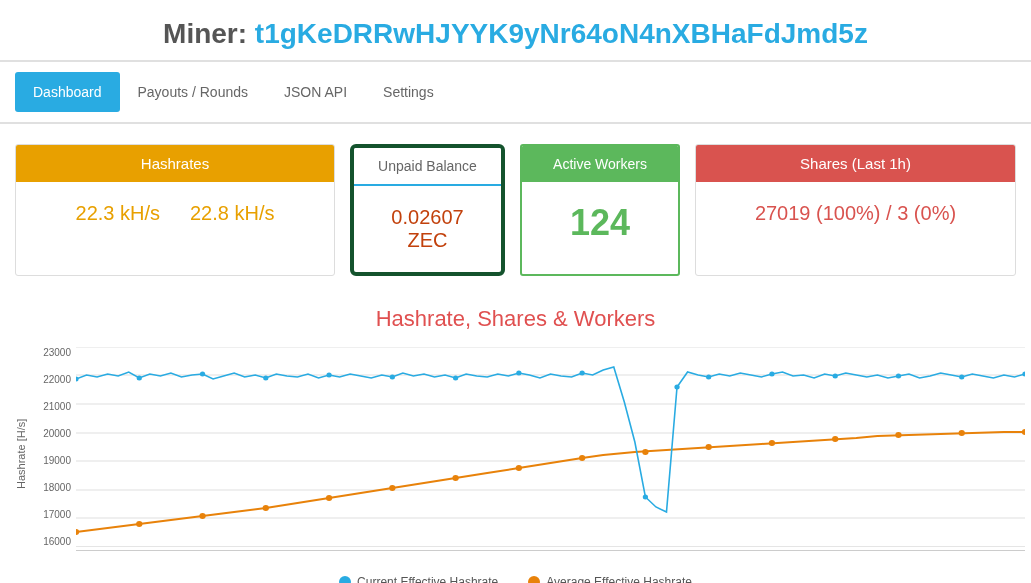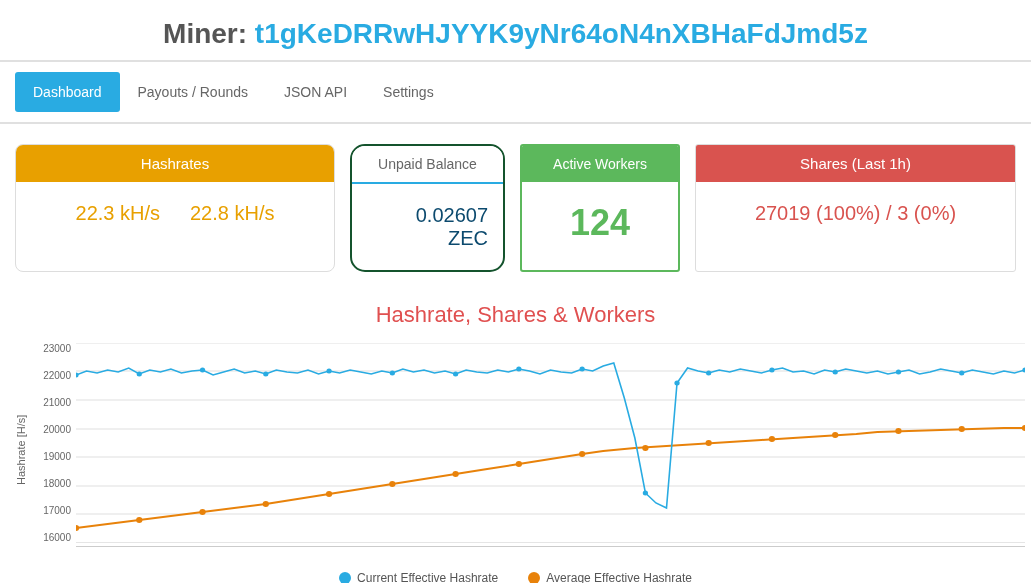--- a/index.html
+++ b/index.html
@@ -8,30 +8,30 @@
     .header { text-align: center; padding: 18px 0 10px; border-bottom: 2px solid #e0e0e0; }
     .header-title { font-size: 28px; color: #555; }
     .header-title span { color: #29abe2; }
     
     .nav { display: flex; align-items: center; padding: 4px 15px; border-bottom: 2px solid #e0e0e0; }
     .nav-item { padding: 12px 18px; font-size: 14px; color: #666; cursor: pointer; text-decoration: none; }
     .nav-item.active { background: #29abe2; color: #fff; border-radius: 3px; margin: 6px 0; }
     
     .cards { display: flex; gap: 0; padding: 20px 15px; gap: 15px; }
     
-    .card { border: 1px solid #ddd; border-radius: 8px; overflow: hidden; }
+    .card { border: 1px solid #ddd; border-radius: 3px; overflow: hidden; }
     .card-header { padding: 10px 15px; text-align: center; color: #fff; font-size: 15px; }
     .card-body { padding: 20px 15px; text-align: center; }
     
     .card-hashrate { flex: 0 0 320px; }
     .card-hashrate .card-header { background: #e8a000; }
     .card-hashrate .card-body { display: flex; justify-content: center; gap: 30px; }
     .card-hashrate .card-body span { font-size: 20px; color: #e8a000; }
     
-    .card-unpaid { flex: 0 0 155px; border: 2px solid #14532d; border-radius: 15px; }
+    .card-unpaid { flex: 0 0 155px; border: 4px solid #14532d; border-radius: 6px; }
     .card-unpaid .card-header { background: #fff; color: #666; font-size: 14px; border-bottom: 2px solid #29abe2; }
     .card-unpaid .card-body { color: #29abe2; font-size: 18px; }
     
     .card-workers { flex: 0 0 160px; border: 2px solid #5cb85c; border-radius: 3px; }
     .card-workers .card-header { background: #5cb85c; color: #fff; font-size: 14px; }
     .card-workers .card-body { color: #5cb85c; font-size: 36px; font-weight: bold; }
     
     .card-shares { flex: 1; border-radius: 3px; overflow: hidden; }
     .card-shares .card-header { background: #d9534f; }
     .card-shares .card-body { color: #d9534f; font-size: 20px; }
@@ -68,21 +68,21 @@
     <div class="card-header">Hashrates</div>
     <div class="card-body">
       <span>22.3 kH/s</span>
       <span>22.8 kH/s</span>
     </div>
   </div>
 
   <div class="card card-unpaid">
     <div class="card-header">Unpaid Balance</div>
     <div class="card-body">
-        <div style="font-size:20px; color:#0c4a6e;text-align:right;">0.02607<br>ZEC</div>
+        <div style="font-size:20px; color:#c2410c;">0.02607<br>ZEC</div>
       </div>
   </div>
 
   <div class="card card-workers">
     <div class="card-header">Active Workers</div>
     <div class="card-body">
       <span>124</span>
     </div>
   </div>
 

